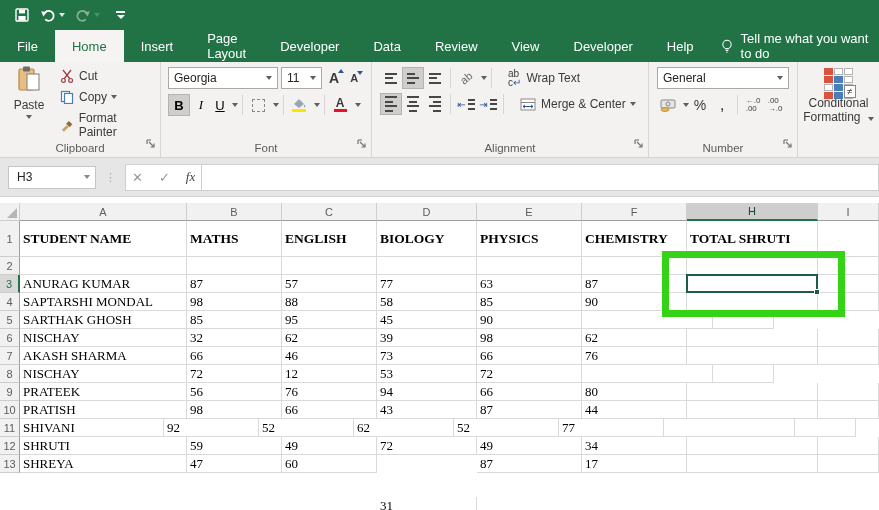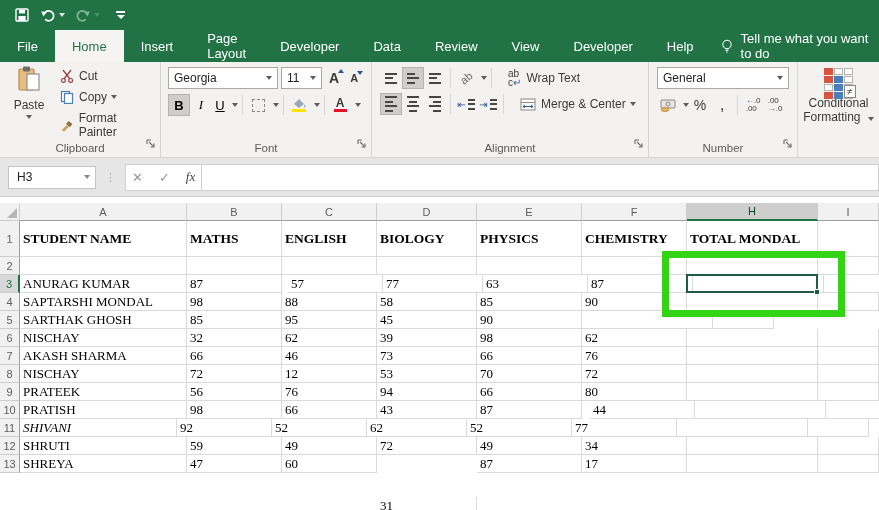--- a/index.html
+++ b/index.html
@@ -460,39 +460,39 @@
         <div class="hcell" style="width: 61px;">I</div>
       </div>
       <div class="srow">
         <div class="rowhdr" style="height: 36px;">1</div>
         <div class="cell hdr" style="width: 167px; height: 36px;">STUDENT NAME</div>
         <div class="cell hdr" style="width: 95px; height: 36px;">MATHS</div>
         <div class="cell hdr" style="width: 95px; height: 36px;">ENGLISH</div>
         <div class="cell hdr" style="width: 100px; height: 36px;">BIOLOGY</div>
         <div class="cell hdr" style="width: 105px; height: 36px;">PHYSICS</div>
         <div class="cell hdr" style="width: 105px; height: 36px;">CHEMISTRY</div>
-        <div class="cell hdr" style="width: 131px; height: 36px;">TOTAL MONDAL</div>
+        <div class="cell hdr" style="width: 131px; height: 36px;">TOTAL SHRUTI</div>
         <div class="cell hdr" style="width: 61px; height: 36px;"></div>
       </div>
       <div class="srow">
         <div class="rowhdr" style="height: 18px;">2</div>
         <div class="cell" style="width: 167px; height: 18px;"></div>
         <div class="cell" style="width: 95px; height: 18px;"></div>
         <div class="cell" style="width: 95px; height: 18px;"></div>
         <div class="cell" style="width: 100px; height: 18px;"></div>
         <div class="cell" style="width: 105px; height: 18px;"></div>
         <div class="cell" style="width: 105px; height: 18px;"></div>
         <div class="cell" style="width: 131px; height: 18px;"></div>
         <div class="cell" style="width: 61px; height: 18px;"></div>
       </div>
       <div class="srow">
         <div class="rowhdr selrow" style="height: 18px;">3</div>
         <div class="cell" style="width: 167px; height: 18px;">ANURAG KUMAR</div>
         <div class="cell" style="width: 95px; height: 18px;">87</div>
-        <div class="cell" style="width: 95px; height: 18px; margin-left: 6px;">57</div>
+        <div class="cell" style="width: 95px; height: 18px;">57</div>
         <div class="cell" style="width: 100px; height: 18px;">77</div>
         <div class="cell" style="width: 105px; height: 18px;">63</div>
         <div class="cell" style="width: 105px; height: 18px;">87</div>
         <div class="cell" style="width: 131px; height: 18px;"></div>
         <div class="cell" style="width: 61px; height: 18px;"></div>
       </div>
       <div class="srow">
         <div class="rowhdr" style="height: 18px;">4</div>
         <div class="cell" style="width: 167px; height: 18px;">SAPTARSHI MONDAL</div>
         <div class="cell" style="width: 95px; height: 18px;">98</div>
@@ -534,21 +534,20 @@
         <div class="cell" style="width: 105px; height: 18px;">76</div>
         <div class="cell" style="width: 131px; height: 18px;"></div>
         <div class="cell" style="width: 61px; height: 18px;"></div>
       </div>
       <div class="srow">
         <div class="rowhdr" style="height: 18px;">8</div>
         <div class="cell" style="width: 167px; height: 18px;">NISCHAY</div>
         <div class="cell" style="width: 95px; height: 18px;">72</div>
         <div class="cell" style="width: 95px; height: 18px;">12</div>
         <div class="cell" style="width: 100px; height: 18px;">53</div>
-        <div class="cell" style="width: 105px; height: 18px;">70</div>
         <div class="cell" style="width: 105px; height: 18px;">72</div>
         <div class="cell" style="width: 131px; height: 18px;"></div>
         <div class="cell" style="width: 61px; height: 18px;"></div>
       </div>
       <div class="srow">
         <div class="rowhdr" style="height: 18px;">9</div>
         <div class="cell" style="width: 167px; height: 18px;">PRATEEK</div>
         <div class="cell" style="width: 95px; height: 18px;">56</div>
         <div class="cell" style="width: 95px; height: 18px;">76</div>
         <div class="cell" style="width: 100px; height: 18px;">94</div>
@@ -557,27 +556,27 @@
         <div class="cell" style="width: 131px; height: 18px;"></div>
         <div class="cell" style="width: 61px; height: 18px;"></div>
       </div>
       <div class="srow">
         <div class="rowhdr" style="height: 18px;">10</div>
         <div class="cell" style="width: 167px; height: 18px;">PRATISH</div>
         <div class="cell" style="width: 95px; height: 18px;">98</div>
         <div class="cell" style="width: 95px; height: 18px;">66</div>
         <div class="cell" style="width: 100px; height: 18px;">43</div>
         <div class="cell" style="width: 105px; height: 18px;">87</div>
-        <div class="cell" style="width: 105px; height: 18px; margin-left: 8px;">44</div>
+        <div class="cell" style="width: 105px; height: 18px;">44</div>
         <div class="cell" style="width: 131px; height: 18px;"></div>
         <div class="cell" style="width: 61px; height: 18px;"></div>
       </div>
       <div class="srow">
         <div class="rowhdr" style="height: 18px;">11</div>
-        <div class="cell" style="width: 157px; height: 18px; font-style: italic;">SHIVANI</div>
+        <div class="cell" style="width: 144px; height: 18px;">SHIVANI</div>
         <div class="cell" style="width: 95px; height: 18px;">92</div>
         <div class="cell" style="width: 95px; height: 18px;">52</div>
         <div class="cell" style="width: 100px; height: 18px;">62</div>
         <div class="cell" style="width: 105px; height: 18px;">52</div>
         <div class="cell" style="width: 105px; height: 18px;">77</div>
         <div class="cell" style="width: 131px; height: 18px;"></div>
         <div class="cell" style="width: 61px; height: 18px;"></div>
       </div>
       <div class="srow">
         <div class="rowhdr" style="height: 18px;">12</div>

